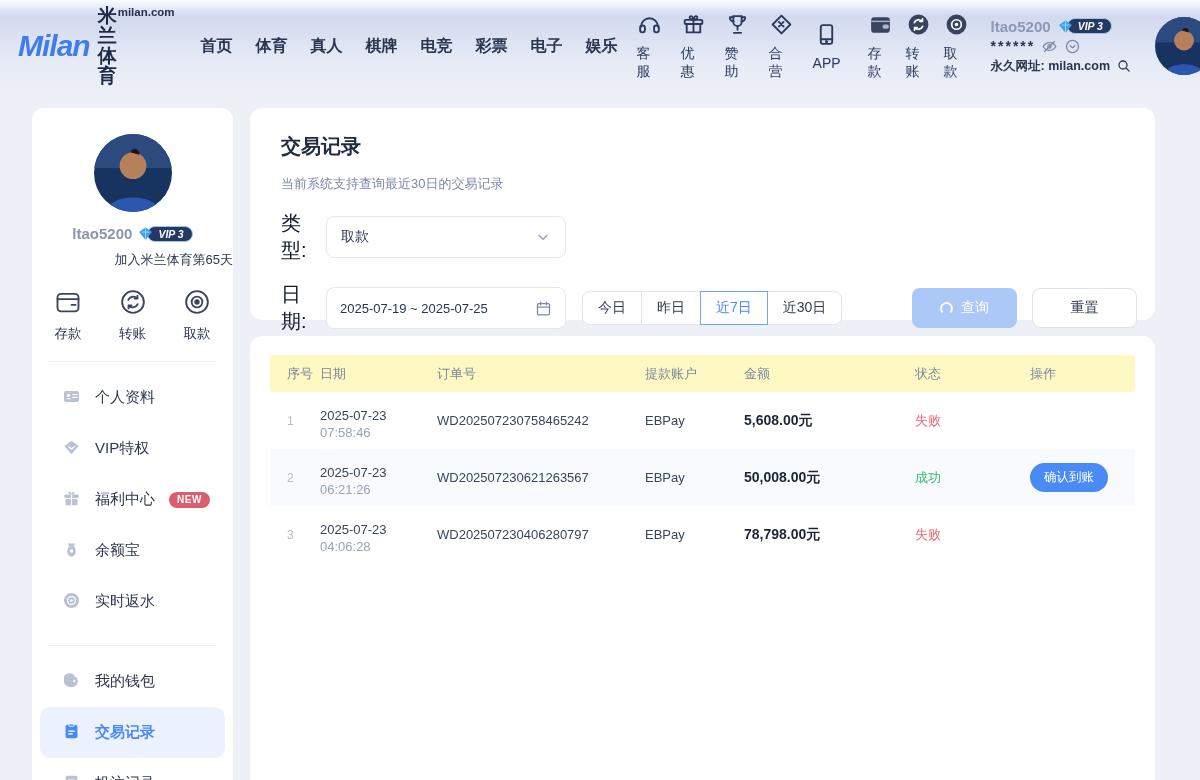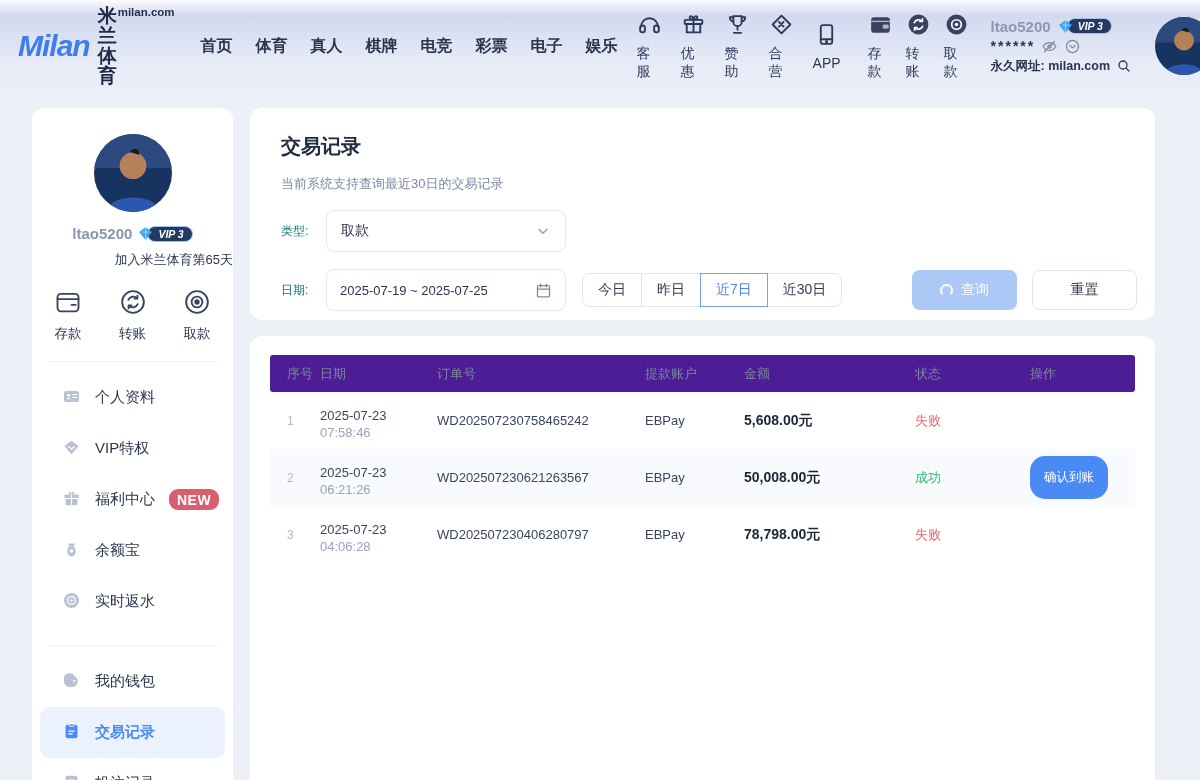--- a/index.html
+++ b/index.html
@@ -52,29 +52,29 @@
   .quick-actions { display:flex; justify-content:space-between; padding:0 22px; margin-top:19px; }
   .qa { display:flex; flex-direction:column; align-items:center; gap:6px; font-size:13.5px;
     color:#2d3752; cursor:pointer; }
   .qa svg { width:28px; height:28px; color:#3a445f; }
   .side-div { height:1px; background:#edeff5; margin:18px 16px 6px; }
   .smenu { padding:4px 8px 0; }
   .smenu-item { display:flex; align-items:center; gap:14px; height:51px; padding:0 0 0 22px;
     font-size:15px; color:#2e3750; cursor:pointer; border-radius:10px; }
   .smenu-item svg { width:19px; height:19px; flex:none; }
   .smenu-item.active { background:#ebf2fd; color:#4a8af4; font-weight:700; }
-  .badge-new { background:#d95f6e; color:#fff; font-size:14px; font-weight:700;
+  .badge-new { background:#d95f6e; color:#fff; font-size:10px; font-weight:700;
     padding:2.5px 8px; border-radius:9px; letter-spacing:.5px; }
 
   
   .filter-card { left:250px; top:108px; width:905px; height:212px; padding:25px 18px 0 31px; }
   .m-title { font-size:20px; font-weight:700; color:#202b3f; }
   .m-sub { font-size:13px; color:#7e89a5; margin-top:15px; }
   .frow { display:flex; align-items:center; margin-top:17px; }
-  .flabel { font-size:12px; color:#0f766e; width:45px; flex:none; }
+  .flabel { font-size:20px; color:#0f172a; width:45px; flex:none; }
   .fld { height:42px; border:1px solid #e3e7f0; border-radius:8px; background:#fff;
     display:flex; align-items:center; cursor:pointer; }
   .select { width:240px; padding:0 14px; font-size:14px; color:#2a3450; justify-content:space-between; }
   .dateinput { width:240px; padding:0 13px; font-size:13px; color:#2a3450; justify-content:space-between; }
   .chev { width:16px; height:16px; color:#97a1b8; }
   .cal { width:17px; height:17px; color:#7e89a5; }
   .seg-group { display:flex; margin-left:16px; }
   .seg { height:34px; padding:0 15px; background:#fff; border:1px solid #e0e5ef; margin-left:-1px;
     display:flex; align-items:center; font-size:14px; color:#333c52; cursor:pointer; position:relative; }
   .seg:first-child { border-radius:8px 0 0 8px; margin-left:0; }
@@ -86,30 +86,30 @@
   .btn-query { background:#abc8f6; color:#fff; }
   .btn-reset { background:#fff; border:1px solid #e0e4ee; color:#333c52; }
   .spin { width:13px; height:13px; border-radius:50%; border:2px solid rgba(255,255,255,.95);
     border-bottom-color:transparent; animation:rot 1s linear infinite; }
   @keyframes rot { to { transform:rotate(360deg);} }
 
   
   .table-card { left:250px; top:336px; width:905px; height:480px; padding:19px 20px 0; }
   .tgrid { display:grid; grid-template-columns:33px 117px 208px 99px 171px 115px 1fr;
     align-items:center; padding-left:17px; }
-  .thead { background:#4c1d95; height:37px; color:#7b86a0; font-size:13px; border-radius:3px; }
+  .thead { background:#fef9c3; height:37px; color:#7b86a0; font-size:13px; border-radius:3px; }
   .trow { height:57px; font-size:13px; }
   .trow.striped { background:#f8fafd; }
   .c-idx { color:#b3bbcd; font-size:12px; }
   .dt b { display:block; color:#39445e; font-weight:400;margin-top:6px; }
   .dt i { display:block; font-style:normal; color:#98a2ba; margin-top:2px; }
   .c-amount { color:#1c2436; font-weight:700; font-size:14px; }
   .c-status.fail { color:#ef6670; }
   .c-status.success { color:#2abb6f; }
-  .btn-confirm { background:#4a8af4; color:#fff; border:none; height:43px; padding:0 14px;
+  .btn-confirm { background:#4a8af4; color:#fff; border:none; height:29px; padding:0 14px;
     border-radius:15px; font-size:12.5px; cursor:pointer; font-family:inherit; }
 </style>
 </head>
 <body>
 
 <div class="page">
 
   <header class="header">
     <div class="logo">
       <span class="logo-script">Milan</span>

